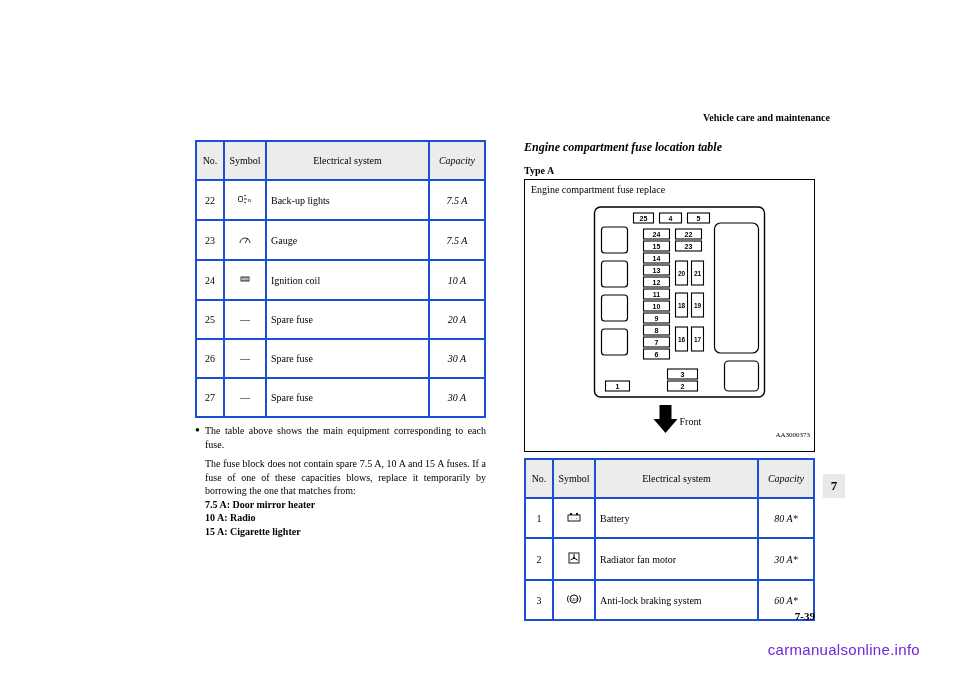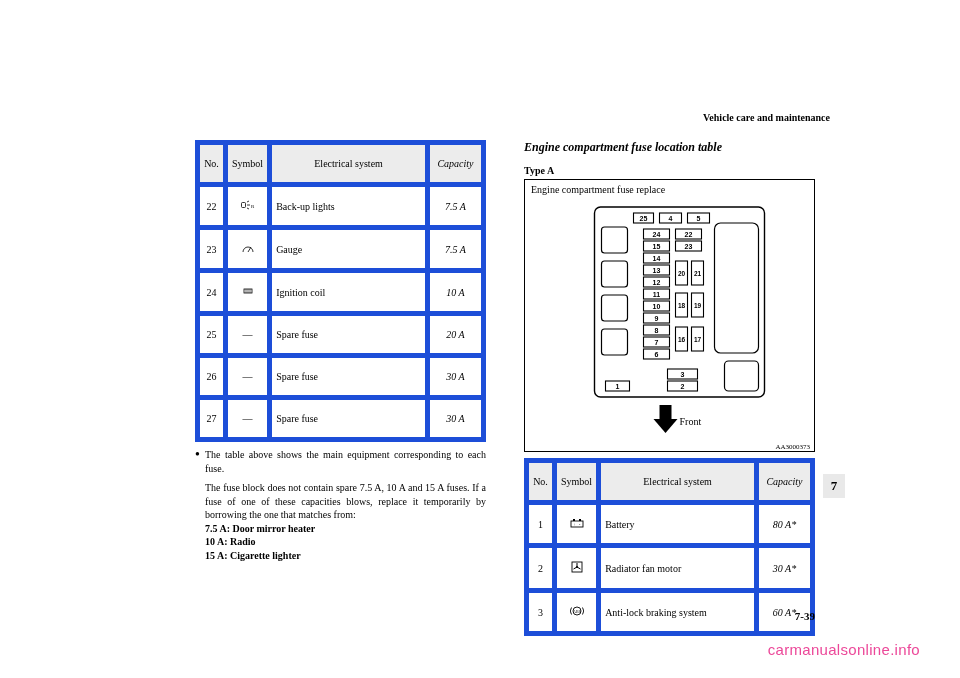--- a/index.html
+++ b/index.html
@@ -30,21 +30,21 @@
     padding: 50px 145px 0 195px;
     gap: 38px;
   }
   .col { flex: 1; min-width: 0; }
   table.fuse {
     border-collapse: collapse;
     width: 100%;
     font-size: 10px;
   }
   table.fuse th, table.fuse td {
-    border: 5px solid #1d4ed8;
+    border: 2px solid #1d4ed8;
     padding: 13px 4px;
     vertical-align: middle;
     height: 16px;
   }
   table.fuse th {
     background: #ececec;
     font-weight: normal;
     text-align: center;
   }
   table.fuse td { background: #fff; }
@@ -61,42 +61,42 @@
   .type-label { font-weight: bold; font-size: 10px; margin-bottom: 3px; }
   .figure {
     border: 1px solid #000;
     width: 100%;
     position: relative;
     padding: 4px 6px 4px 6px;
     margin-bottom: 6px;
   }
   .figure-title { font-size: 10px; margin-bottom: 4px; }
   .svgbox { width: 100%; height: 248px; position: relative; }
-  .fig-id { position: absolute; right: 4px; bottom: 0; font-size: 7px; }
+  .fig-id { position: absolute; right: 4px; bottom: 12px; font-size: 7px; }
   .front-label { font-size: 10px; }
   .page-num { position: absolute; right: 145px; bottom: 56px; font-weight: bold; font-size: 11px; }
   .side-tab {
     position: absolute;
     right: 115px;
     top: 474px;
     width: 22px;
     height: 24px;
     background: #e9e9e9;
     text-align: center;
     font-weight: bold;
     font-size: 13px;
     line-height: 24px;
   }
   .watermark {
     position: absolute;
     right: 40px;
     bottom: 20px;
     font-family: Arial, sans-serif;
     font-size: 15px;
-    color: #ec4899;
+    color: #6d28d9;
     letter-spacing: 0.3px;
   }
   .sym-icon { display:inline-block; }
   svg text.fusebox { font-family: Arial, sans-serif; font-weight: bold; }
 </style>
 </head>
 <body>
 
 <div class="page">
 

